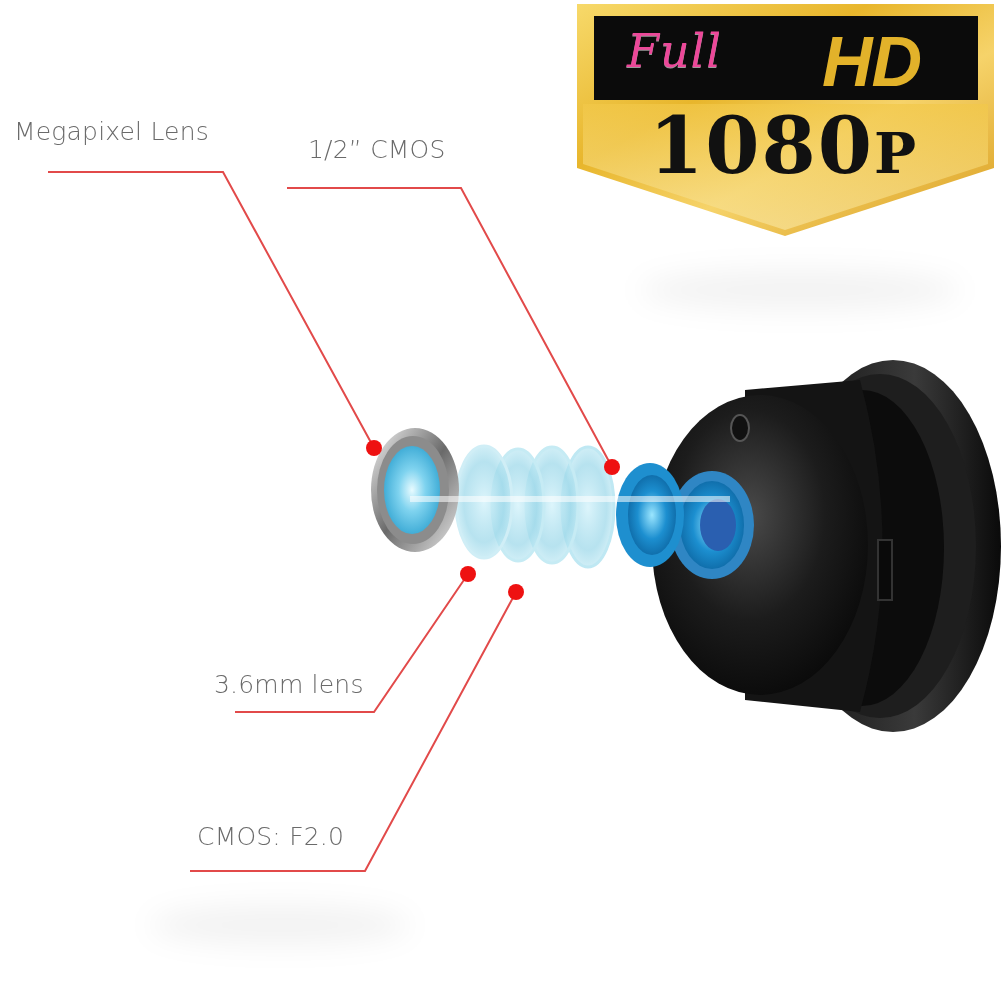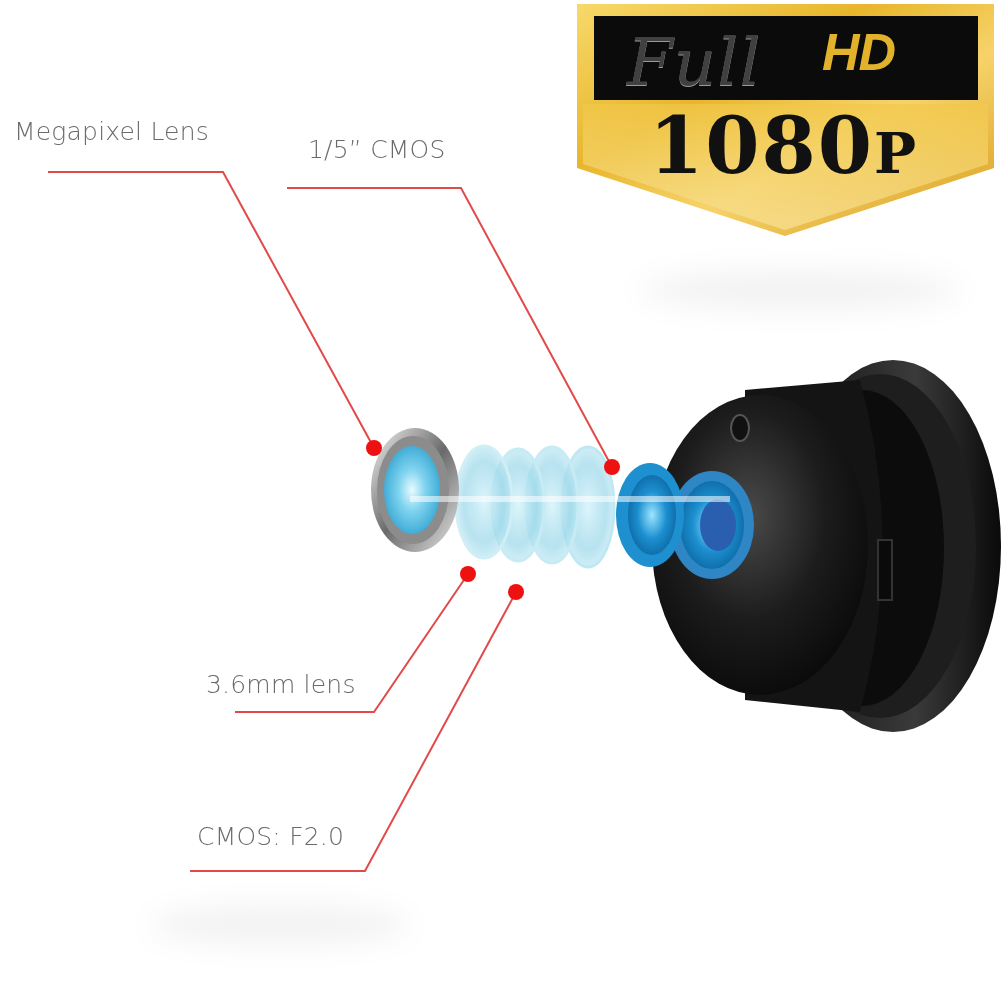--- a/index.html
+++ b/index.html
@@ -8,32 +8,32 @@
       background: #ffffff;
       font-family: "DejaVu Sans", sans-serif;
     }
     .stage { position: absolute; inset: 0; }
     .label {
       position: absolute; color: #6a6a6a; font-size: 25px; letter-spacing: 0.2px;
       white-space: nowrap; font-family: "DejaVu Sans", sans-serif; font-weight: 300;
     }
     #lbl-mega { left: 14px; top: 117px; }
     #lbl-cmos { left: 308px; top: 135px; }
-    #lbl-36 { left: 206px; top: 670px; }
+    #lbl-36 { left: 214px; top: 670px; }
     #lbl-iris { left: 197px; top: 822px; }
 
     .badge { position: absolute; left: 577px; top: 4px; width: 417px; height: 232px; }
     .badge-title {
       position: absolute; left: 50px; top: 20px; font-family: "DejaVu Serif", serif;
-      font-style: italic; font-size: 66px; color: #404040; letter-spacing: 1px;
+      font-style: italic; font-size: 46px; color: #ec4899; letter-spacing: 1px;
       text-shadow: 0 1px 0 #999;
     }
     .badge-hd {
       position: absolute; left: 245px; top: 18px; font-family: "Liberation Sans", sans-serif;
-      font-weight: bold; font-size: 52px; color: #e2b22a; letter-spacing: -1px;
+      font-weight: bold; font-size: 70px; color: #e2b22a; letter-spacing: -1px;
       font-style: italic;
     }
     .badge-res {
       position: absolute; left: 72px; top: 96px; font-family: "DejaVu Serif", serif;
       font-weight: bold; font-size: 78px; color: #111; letter-spacing: 2px; text-align: center;
     }
     .badge-p { font-size: 56px; }
     .shadow-blur {
       position: absolute; border-radius: 50%; filter: blur(14px); background: rgba(0,0,0,0.05);
     }
@@ -142,16 +142,16 @@
     </g>
     <g fill="#ee1111">
       <circle cx="374" cy="448" r="8"></circle>
       <circle cx="612" cy="467" r="8"></circle>
       <circle cx="468" cy="574" r="8"></circle>
       <circle cx="516" cy="592" r="8"></circle>
     </g>
   </svg>
 
   <span id="lbl-mega" class="label">Megapixel Lens</span>
-  <span id="lbl-cmos" class="label">1/5” CMOS</span>
+  <span id="lbl-cmos" class="label">1/2” CMOS</span>
   <span id="lbl-36" class="label">3.6mm lens</span>
   <span id="lbl-iris" class="label">CMOS: F2.0</span>
 </div>
 
 </body></html>

